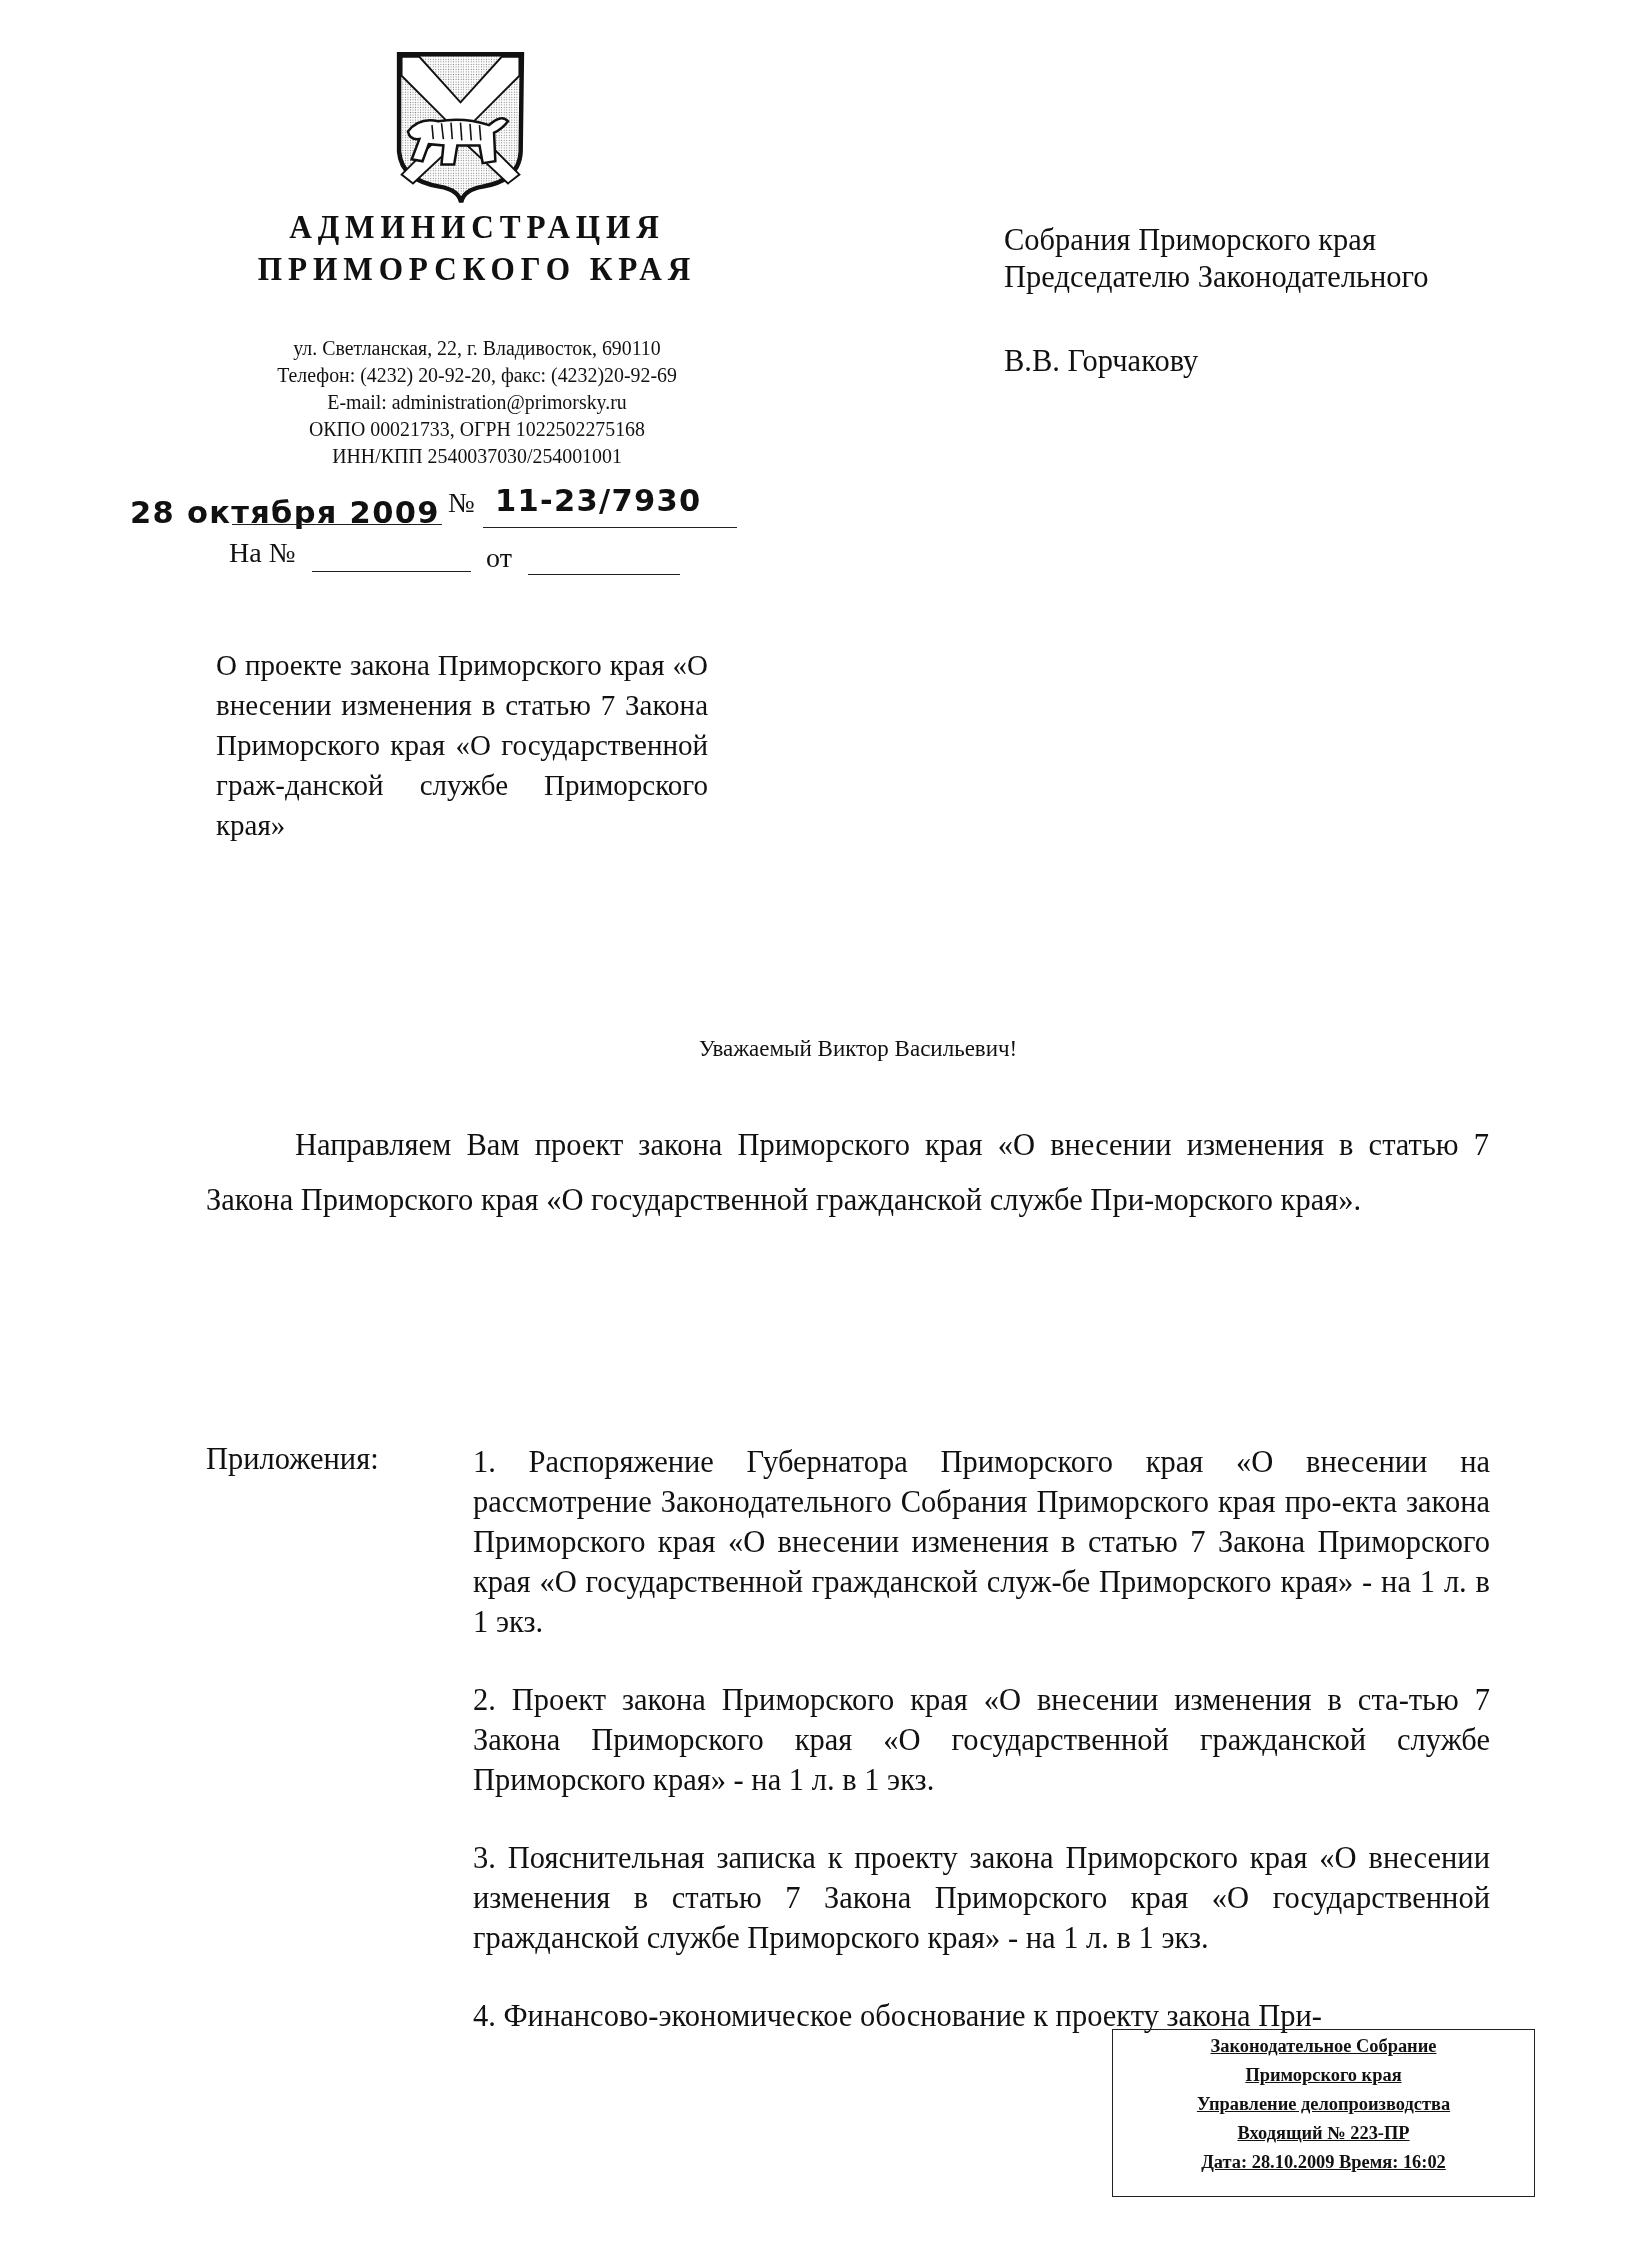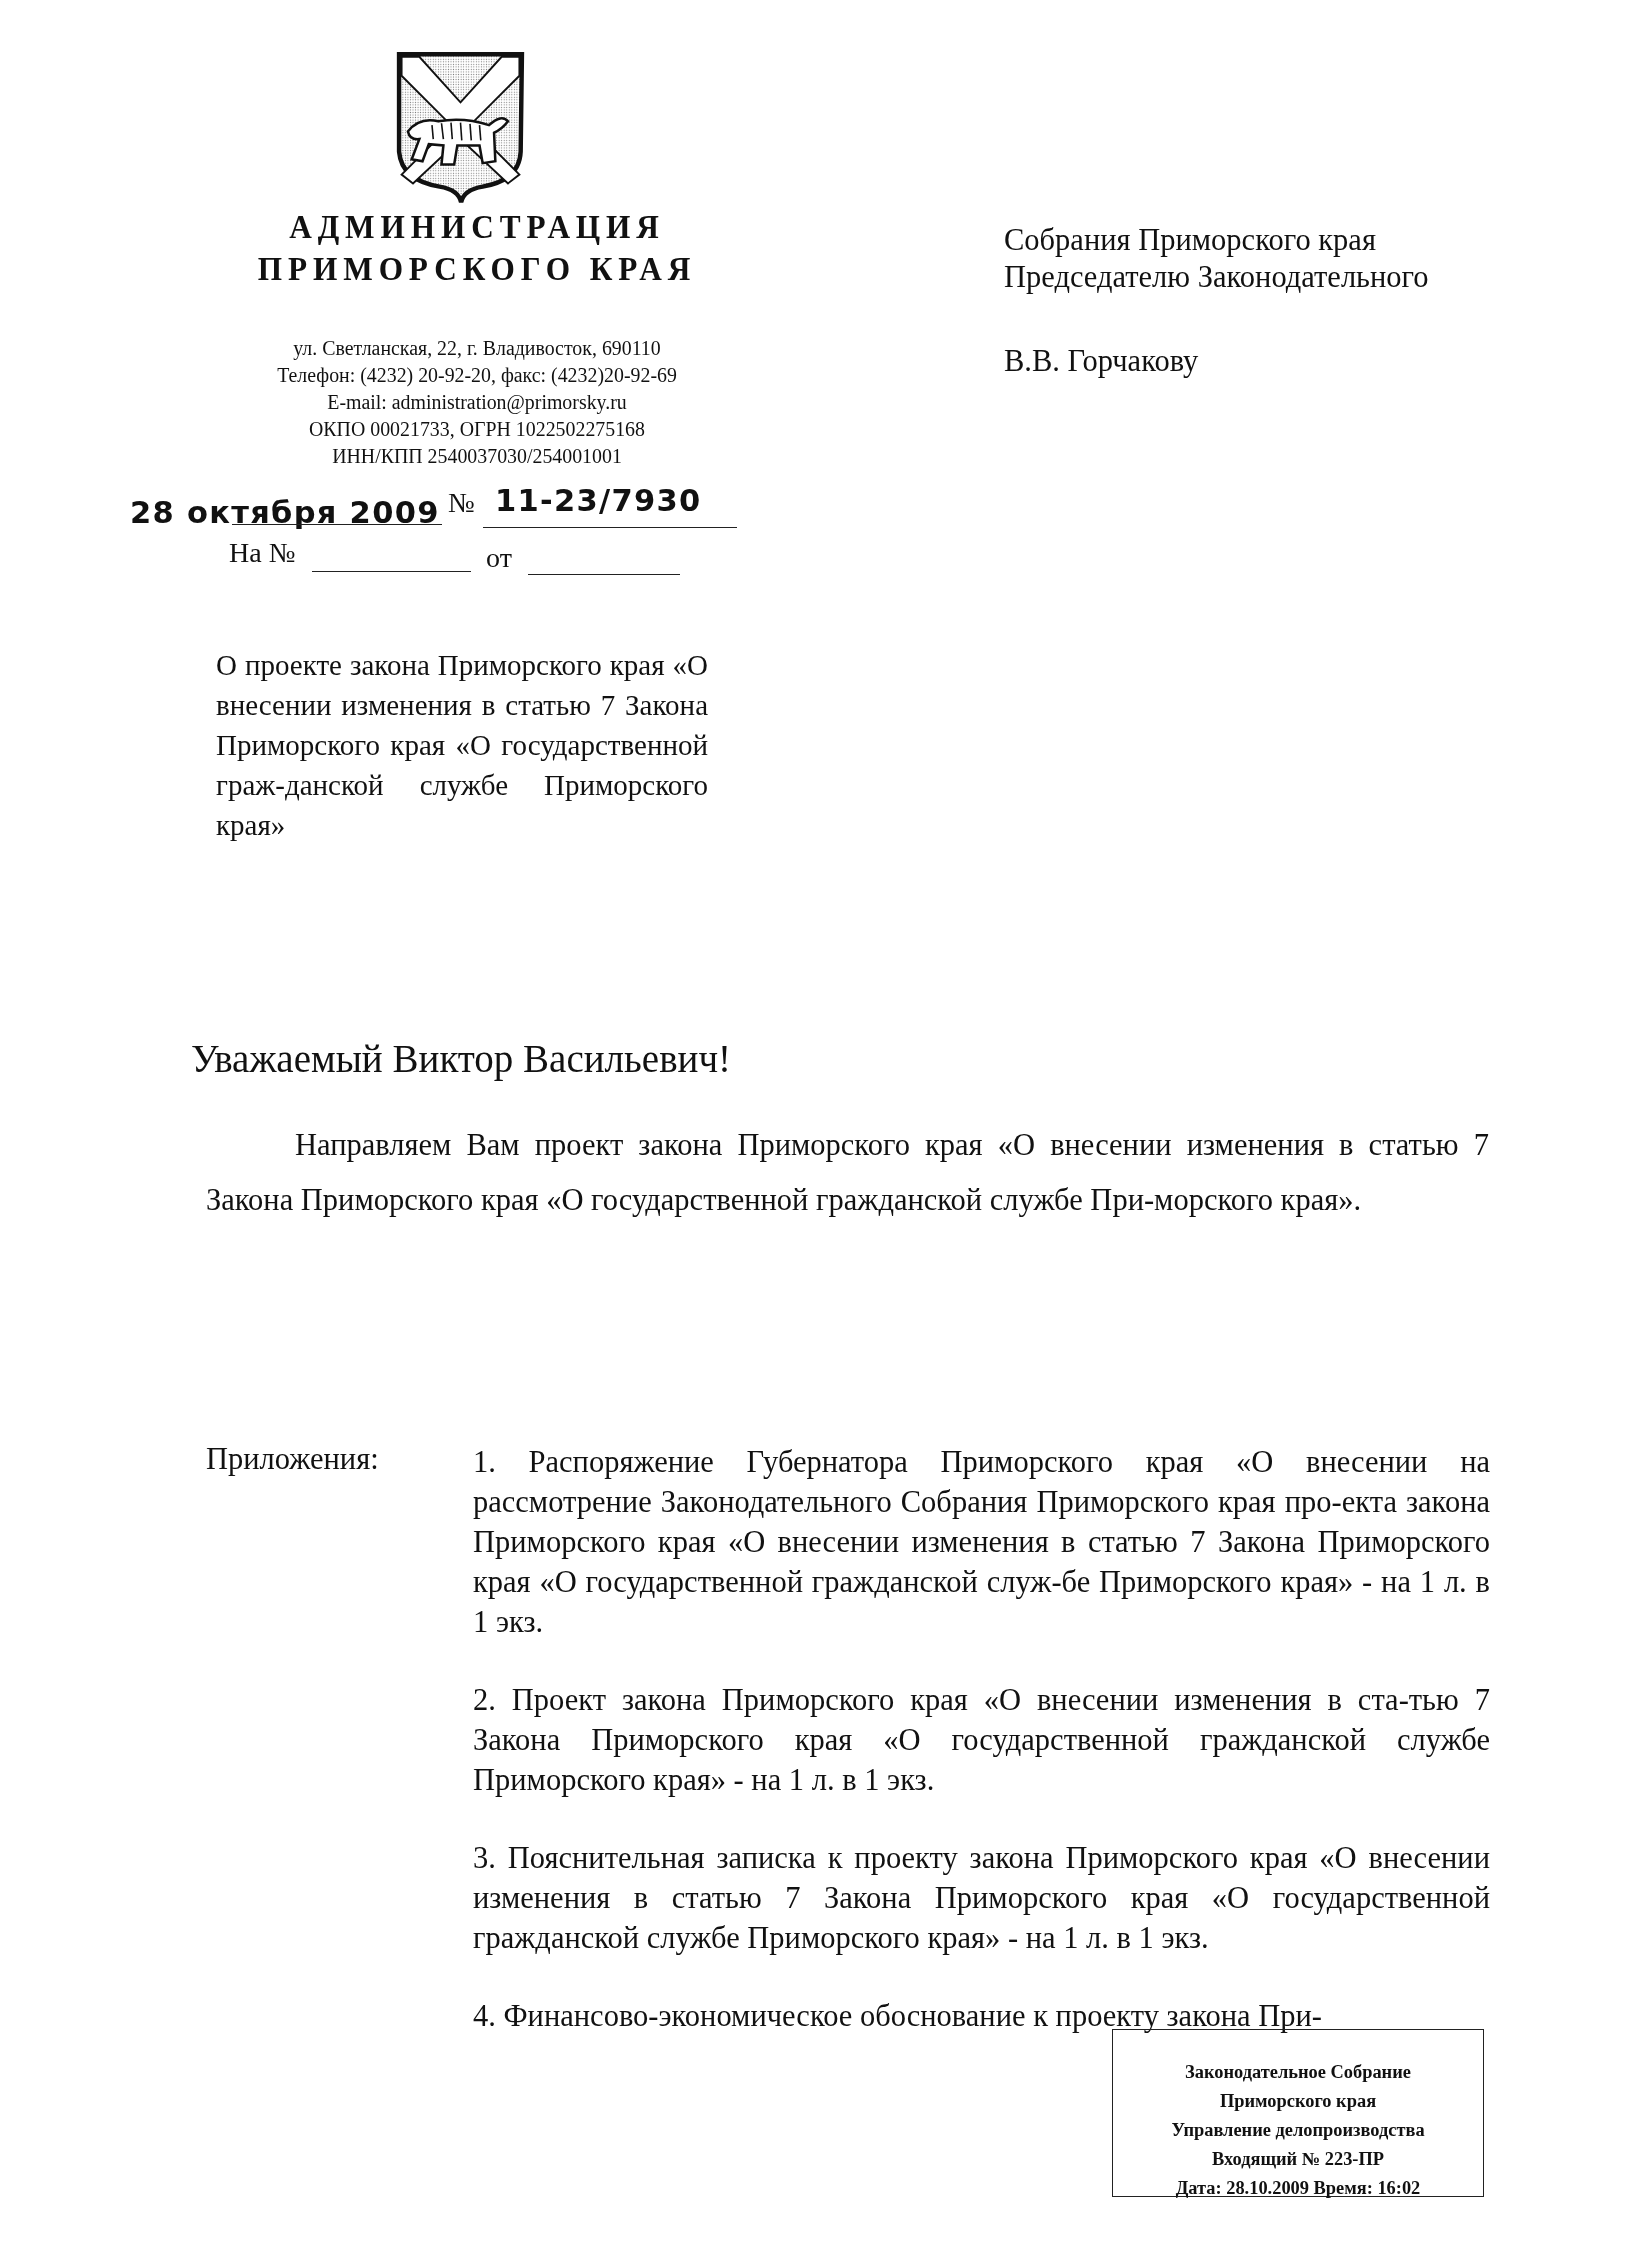--- a/index.html
+++ b/index.html
@@ -21,31 +21,31 @@
   .outno .no-line { position: absolute; left: 353px; top: 44px; width: 254px; border-bottom: 1.3px solid #222; }
   .refno { left: 229px; top: 537px; width: 508px; height: 38px; font-size: 28px; }
   .refno .lbl { position: absolute; left: 0; top: 0; }
   .refno .line1 { position: absolute; left: 83px; top: 34px; width: 159px; border-bottom: 1.3px solid #222; }
   .refno .ot { position: absolute; left: 257px; top: 5.1px; }
   .refno .line2 { position: absolute; left: 299px; top: 37px; width: 152px; border-bottom: 1.3px solid #222; }
   .subject { left: 216px; top: 645px; width: 492px; font-size: 29px; line-height: 40px;
              text-align: justify; hyphens: manual; }
   .addressee { left: 1004px; top: 222px; width: 521px; font-size: 30.5px; line-height: 37px; }
   .addressee .name { margin-top: 47px; }
-  .salutation { left: 191px; top: 1036px; width: 1334px; font-size: 39px; }
+  .salutation { left: 191px; top: 1036px; width: 1334px; text-align: center; font-size: 23px; }
   .body-text { left: 206px; top: 1118px; width: 1283px; font-size: 30.5px; line-height: 55px; text-align: justify; }
   .body-text p { margin: 0 0 0 0; text-indent: 89px; }
   .body-text p + p { margin-top: 7.6px; }
   .attachments { left: 206px; top: 1442px; width: 1283px; font-size: 30.5px; }
   .attachments .label { position: absolute; left: 0; top: 0; }
   .attachments .items { position: absolute; left: 267px; top: 0; width: 1017px; }
   .attachments .item { line-height: 40px; text-align: justify; margin-bottom: 38px; }
-  .stamp { left: 1112px; top: 2029px; width: 372px; height: 168px;
+  .stamp { left: 1112px; top: 2029px; width: 423px; height: 168px;
            border: 1.9px double #222; background: rgba(255,255,255,0.0);
-           font-weight: bold; font-size: 18.4px; text-align: center; line-height: 29px; padding-top: 28px; box-sizing: border-box; }
+           font-weight: bold; font-size: 18.4px; text-align: center; line-height: 29px; padding-top: 2px; box-sizing: border-box; text-decoration: underline; }
 </style>
 </head>
 <body>
 
 <div class="abs emblem">
   <svg width="133" height="156" viewBox="0 0 210 245">
     <defs>
       <pattern id="dots" width="4" height="4" patternUnits="userSpaceOnUse">
         <rect width="4" height="4" fill="#fff"></rect>
         <circle cx="2" cy="2" r="0.9" fill="#777"></circle>

